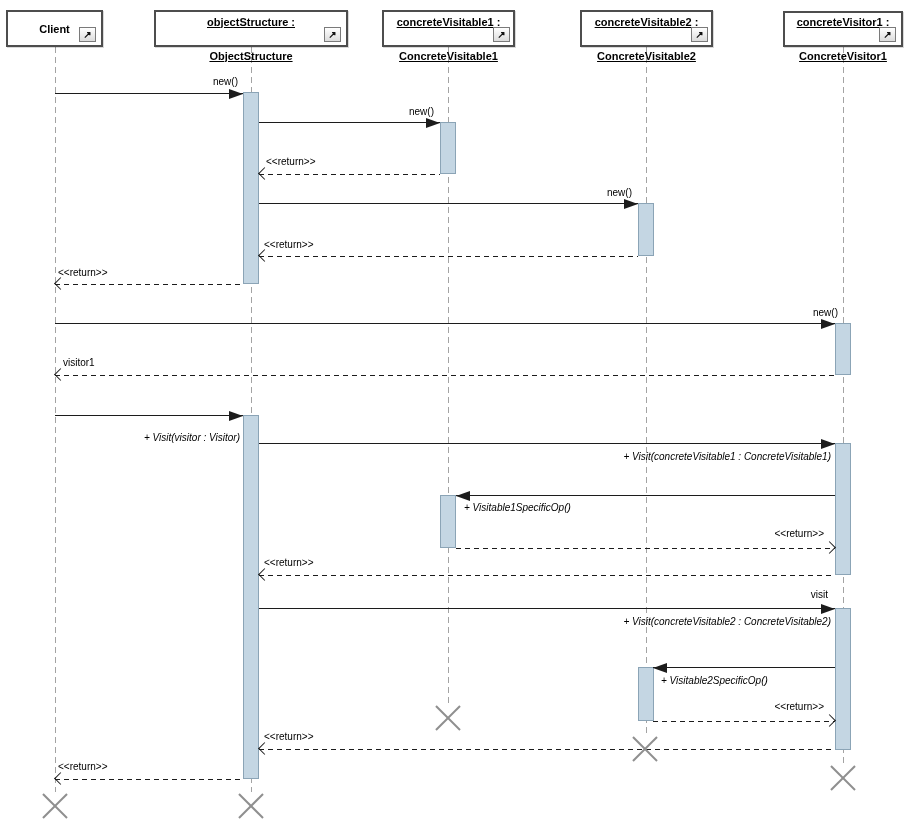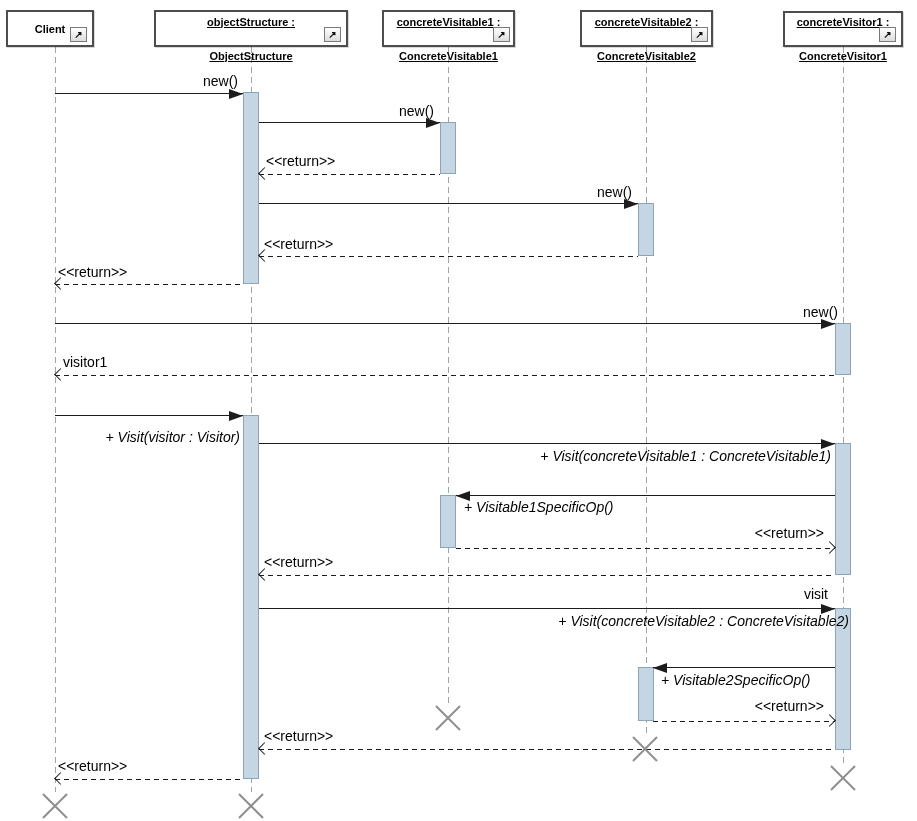--- a/index.html
+++ b/index.html
@@ -32,34 +32,34 @@
   .msg { position:absolute; height:0; }
   .msg-line { position:absolute; left:0; right:0; top:0; height:1px; }
   .msg-line.solid { background:var(--c-msg); }
   .msg-line.dashed { background:repeating-linear-gradient(to right, var(--c-msg) 0 5px, transparent 5px 9px); }
   .arrow-solid { position:absolute; width:0; height:0; border-top:5px solid transparent; border-bottom:5px solid transparent; top:-4.5px; }
   .arrow-solid.r { right:0; border-left:14px solid var(--c-msg); }
   .arrow-solid.l { left:0; border-right:14px solid var(--c-msg); }
   .arrow-open { position:absolute; width:9px; height:9px; transform:rotate(45deg); top:-5px; box-sizing:border-box; }
   .arrow-open.r { right:1px; border-top:1.5px solid var(--c-msg); border-right:1.5px solid var(--c-msg); }
   .arrow-open.l { left:1px; border-left:1.5px solid var(--c-msg); border-bottom:1.5px solid var(--c-msg); }
-  .msg-label { position:absolute; font-size:14px; line-height:13px; color:#000; white-space:nowrap; }
+  .msg-label { position:absolute; font-size:10px; line-height:13px; color:#000; white-space:nowrap; }
   .msg-label.it { font-style:italic; }
   .msg-label.a-right { transform:translateX(-100%); }
   .cross { position:absolute; width:30px; height:30px; }
   .cross span { position:absolute; left:50%; top:50%; width:34px; height:2px; background:var(--c-cross); }
   .cross .c1 { transform:translate(-50%,-50%) rotate(45deg); }
   .cross .c2 { transform:translate(-50%,-50%) rotate(-45deg); }
 </style>
 </head>
 <body>
 
 <div id="canvas" style="--c-act-fill: #c4d6e3; --c-act-border: #8ba4b6; --c-lifeline: #a3a3a3; --c-msg: #1c1c1c; --c-box-border: #4d4d4d; --c-cross: #8f8f8f; background: rgb(255, 255, 255);">
     <div class="lifeline-line" style="left: 54.5px; top: 47px; height: 745px;"></div>
-    <div class="head-box" style="left: 6px; top: 10px; width: 88px; height: 37px;">
+    <div class="head-box" style="left: 6px; top: 10px; width: 97px; height: 37px;">
       <div class="head-label">
         <span class="head-line">Client</span>
       </div>
       <div class="expand-icon" style="right: 5px;">
         <span class="">↗</span>
       </div>
     </div>
     <div class="lifeline-line" style="left: 250.5px; top: 47px; height: 745px;"></div>
     <div class="head-box" style="left: 154px; top: 10px; width: 194px; height: 37px;">
       <div class="head-label">
@@ -171,21 +171,21 @@
     <span class="msg-label a-right" style="left: 824px; top: 527px;">&lt;&lt;return&gt;&gt;</span>
     <div class="msg" style="left: 259px; top: 575px; width: 576px;">
       <div class="msg-line dashed"></div>
       <div class="arrow-open l"></div>
     </div>
     <span class="msg-label a-left" style="left: 264px; top: 556px;">&lt;&lt;return&gt;&gt;</span>
     <div class="msg" style="left: 259px; top: 608px; width: 576px;">
       <div class="msg-line solid"></div>
       <div class="arrow-solid r"></div>
     </div>
-    <span class="msg-label it a-right" style="left: 831px; top: 615px; margin-left: 18px;">+ Visit(concreteVisitable2 : ConcreteVisitable2)</span>
+    <span class="msg-label it a-right" style="left: 831px; top: 615px;">+ Visit(concreteVisitable2 : ConcreteVisitable2)</span>
     <span class="msg-label a-right" style="left: 828px; top: 588px;">visit</span>
     <div class="msg" style="left: 653px; top: 667px; width: 182px;">
       <div class="msg-line solid"></div>
       <div class="arrow-solid l"></div>
     </div>
     <span class="msg-label it a-left" style="left: 661px; top: 674px;">+ Visitable2SpecificOp()</span>
     <div class="msg" style="left: 653px; top: 721px; width: 182px;">
       <div class="msg-line dashed"></div>
       <div class="arrow-open r"></div>
     </div>

